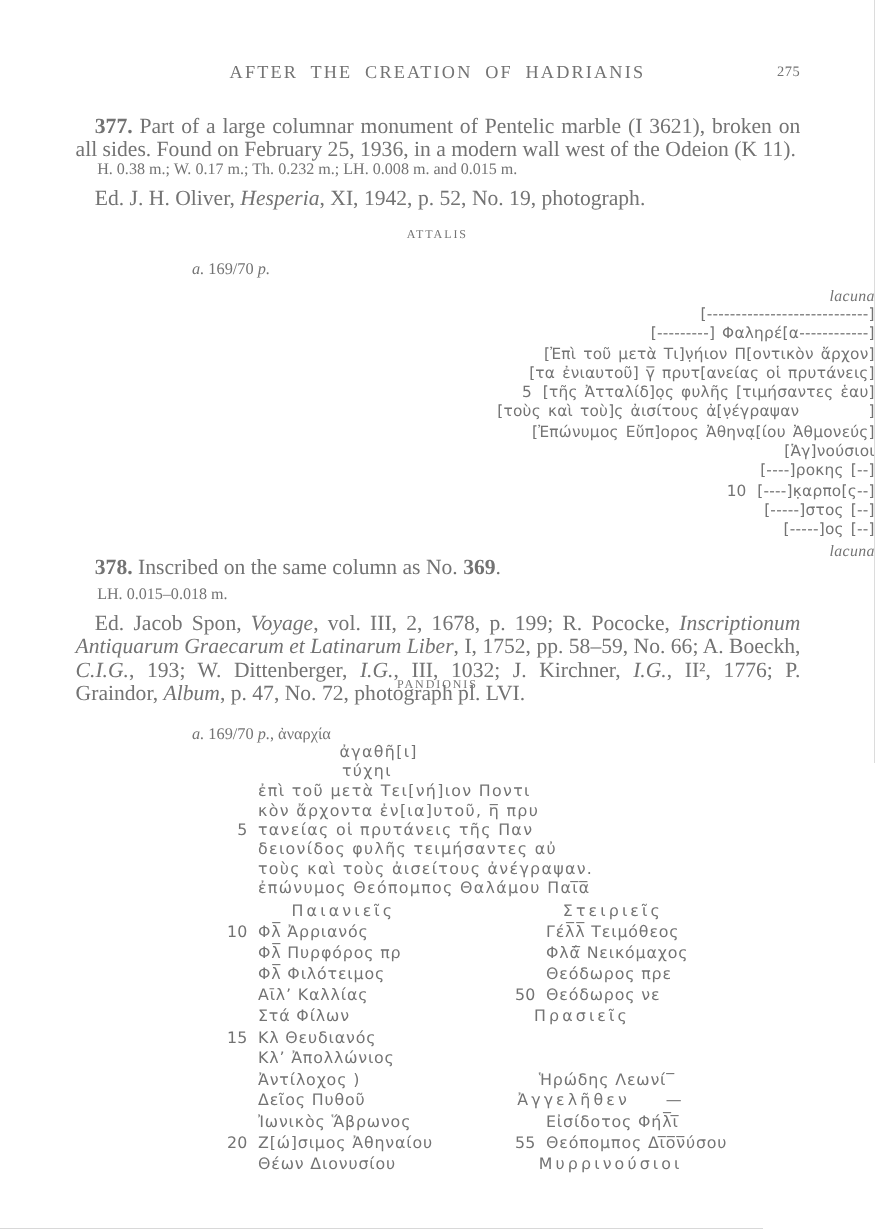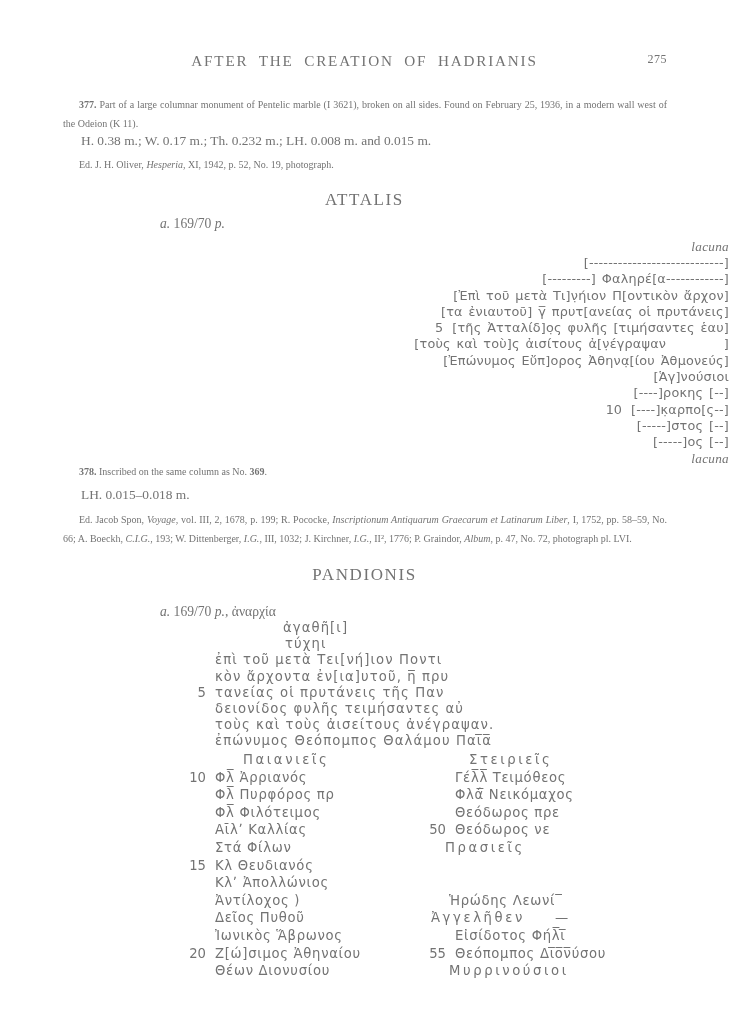--- a/index.html
+++ b/index.html
@@ -1,27 +1,27 @@
 <!DOCTYPE html>
 <html><head>
 <meta charset="utf-8">
 <style>
   html,body{margin:0;padding:0;background:#9a9a9a;}
   #page{position:relative;width:729px;height:1024px;margin:0 auto;background:#ffffff;
         color:#737373;font-family:"Liberation Serif","DejaVu Serif",serif;overflow:hidden;}
   .running-head{position:absolute;top:52px;left:0;width:100%;text-align:center;
         font-size:15.2px;letter-spacing:1.8px;word-spacing:5px;}
   .page-number{position:absolute;top:52px;right:62px;font-size:12px;letter-spacing:.5px;}
-  .para{position:absolute;left:63px;width:604px;margin:0;font-size:10px;line-height:18.8px;
+  .para{position:absolute;left:63px;width:604px;margin:0;font-size:18px;line-height:18.8px;
         text-align:justify;text-indent:16px;}
   .p377{top:96px;}
   .dim{position:absolute;left:81px;margin:0;font-size:13.4px;white-space:pre;}
   .dim377{top:133px;}
   .ed377{top:156px;text-align:left;}
-  .tribe{position:absolute;left:0;width:100%;text-align:center;font-size:17px;
+  .tribe{position:absolute;left:0;width:100%;text-align:center;font-size:10px;
         letter-spacing:1.6px;font-weight:normal;margin:0;}
   .t377{top:190px;}
   .date{position:absolute;left:160px;margin:0;font-size:13.6px;}
   .d377{top:216px;}
   
   .insc377{position:absolute;top:239px;left:0;width:729px;text-align:right;
         font-family:"DejaVu Sans",sans-serif;font-size:12.8px;line-height:16.3px;
         letter-spacing:.2px;word-spacing:1.5px;}
   .lacuna{font-family:"Liberation Serif",serif;font-style:italic;font-size:13.2px;
         line-height:16px;letter-spacing:.3px;margin-left:-12px;}

